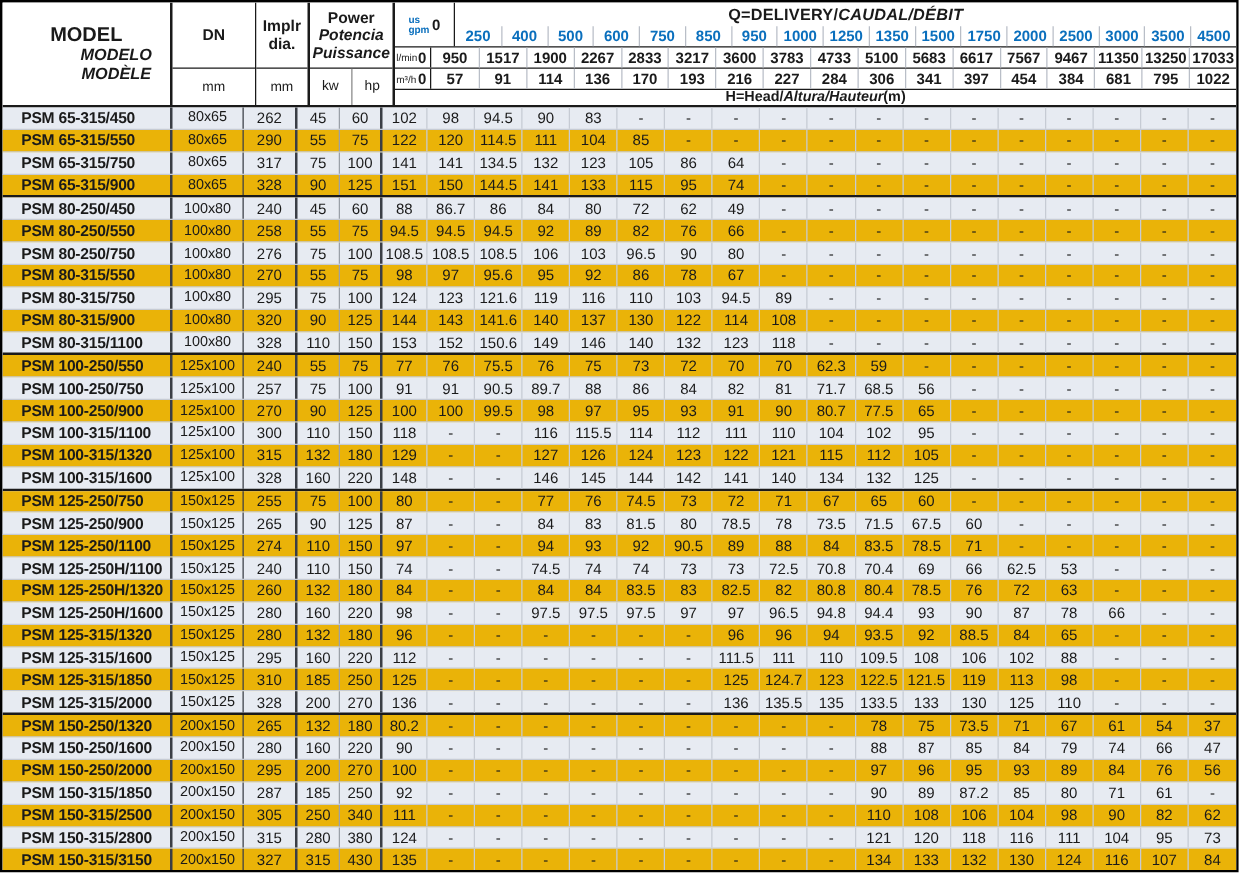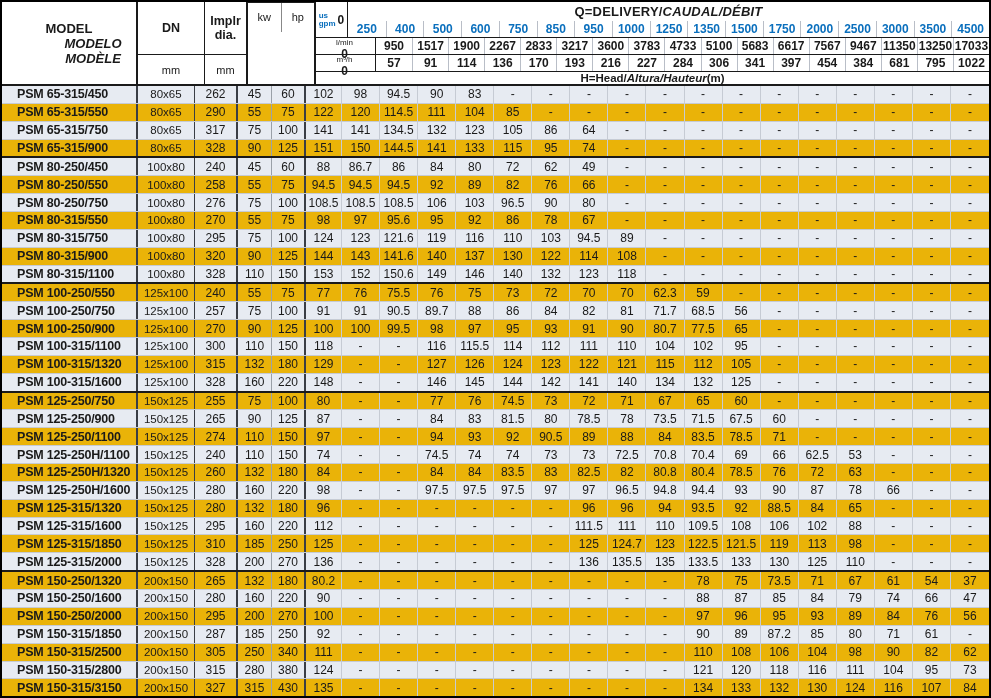--- a/index.html
+++ b/index.html
@@ -23,45 +23,45 @@
     background: #fff;
     overflow: hidden;
   }
   
   .header { height: 84px; display: flex; border-bottom: 2px solid var(--bdark); background:#fff; }
   .hcol { display: flex; flex-direction: column; }
   .hcol.model { width: 136px; border-right: 2px solid var(--bdark); justify-content: center; text-align: center; }
   .hcol.dn    { width: 67px;  border-right: 1px solid var(--bdark); }
   .hcol.dia   { width: 43px;  border-right: 2px solid var(--bdark); }
   .hcol.power { width: 68px;  border-right: 2px solid var(--bdark); }
-  .model .t1 { font-weight: bold; font-size: 13px; line-height: 15px; }
+  .model .t1 { font-weight: bold; font-size: 16px; line-height: 15px; }
   .model .t2 { font-weight: bold; font-style: italic; font-size: 13px; line-height: 15px; padding-left: 48px; }
   .htop { flex: 1; display: flex; flex-direction: column; justify-content: center; align-items: center; text-align: center; }
   .htop .lbl  { font-weight: bold; font-size: 12.5px; line-height: 14px; }
   .htop .lbl.it { font-style: italic; }
   .hbot { height: 30px; border-top: 1px solid var(--bdark); display: flex; align-items: center; justify-content: center; font-size: 11px; }
   .hbot.split { padding: 0; }
   .hbot.split span { flex: 1; text-align: center; line-height: 29px; }
   .hbot.split span:first-child { border-right: 1px solid #888; }
   
   .hflow { flex: 1; display: flex; flex-direction: column; }
   .frow-top { height: 37px; display: flex; border-bottom: 1px solid var(--bdark); }
-  .gpmzero { width: 32px; border-right: 1px solid var(--bdark); display: flex; align-items: center; justify-content: center; gap: 2px; }
+  .gpmzero { width: 48px; border-right: 1px solid var(--bdark); display: flex; align-items: center; justify-content: center; gap: 2px; }
   .gpmlbl { font-size: 8px; line-height: 8px; font-weight: bold; color: var(--blue); text-align: left; }
   .zero { font-weight: bold; font-size: 12px; }
   .qside { flex: 1; display: flex; flex-direction: column; }
   .qtitle { height: 19px; line-height: 19px; text-align: center; font-weight: bold; font-size: 13px; letter-spacing: .2px; }
   .qtitle .it { font-style: italic; margin-top: 13px; }
   .nums { flex: 1; display: grid; grid-template-columns: repeat(17, 1fr); }
   .nums > div { text-align: center; font-weight: bold; font-size: 12px; line-height: 16px; border-left: 1px solid #b9bec7; overflow: hidden; }
   .nums > div:first-child { border-left: none; }
   .nums.gpm > div { color: var(--blue); }
   .frow { height: 17px; display: flex; border-bottom: 1px solid var(--bdark); }
   .frow:last-of-type { border-bottom: 1px solid var(--bdark); }
-  .unitzero { width: 60px; border-right: 1px solid var(--bdark); display: flex; align-items: center; justify-content: space-between; padding: 0 3px 0 1px; flex-direction: column; }
+  .unitzero { width: 29px; border-right: 1px solid var(--bdark); display: flex; align-items: center; justify-content: space-between; padding: 0 3px 0 1px; }
   .ulbl { font-size: 8px; line-height: 9px; }
   .htitle { height: 12px; line-height: 12px; text-align: center; font-weight: bold; font-size: 11.5px; }
   .htitle .it { font-style: italic; }
   
   .tbody { height: 610px; display: flex; flex-direction: column; }
   .row { flex: 1; display: grid; grid-template-columns: 136px 57px 43px 34px 34px 36px repeat(17, 1fr); border-bottom: 1px solid var(--blight); background: #eab308; }
   .row.alt { background: var(--alt); }
   .row.group-end { border-bottom: 2px solid var(--bdark); }
   .tbody .row:last-child { border-bottom: none; }
   .c { display: flex; align-items: center; justify-content: center; font-size: 12px; border-right: 1px solid var(--blight); overflow: hidden; white-space: nowrap; }
@@ -89,20 +89,25 @@
       <div class="hbot">mm</div>
     </div>
     <div class="hcol dia">
       <div class="htop">
         <span class="lbl">Implr</span>
         <span class="lbl">dia.</span>
       </div>
       <div class="hbot">mm</div>
     </div>
     <div class="hcol power">
+      <div class="htop">
+        <span class="lbl">Power</span>
+        <span class="lbl it">Potencia</span>
+        <span class="lbl it">Puissance</span>
+      </div>
       <div class="hbot split">
         <span>kw</span>
         <span>hp</span>
       </div>
     </div>
     <div class="hflow">
       <div class="frow-top">
         <div class="gpmzero">
           <div class="gpmlbl">
             <div>us</div>

